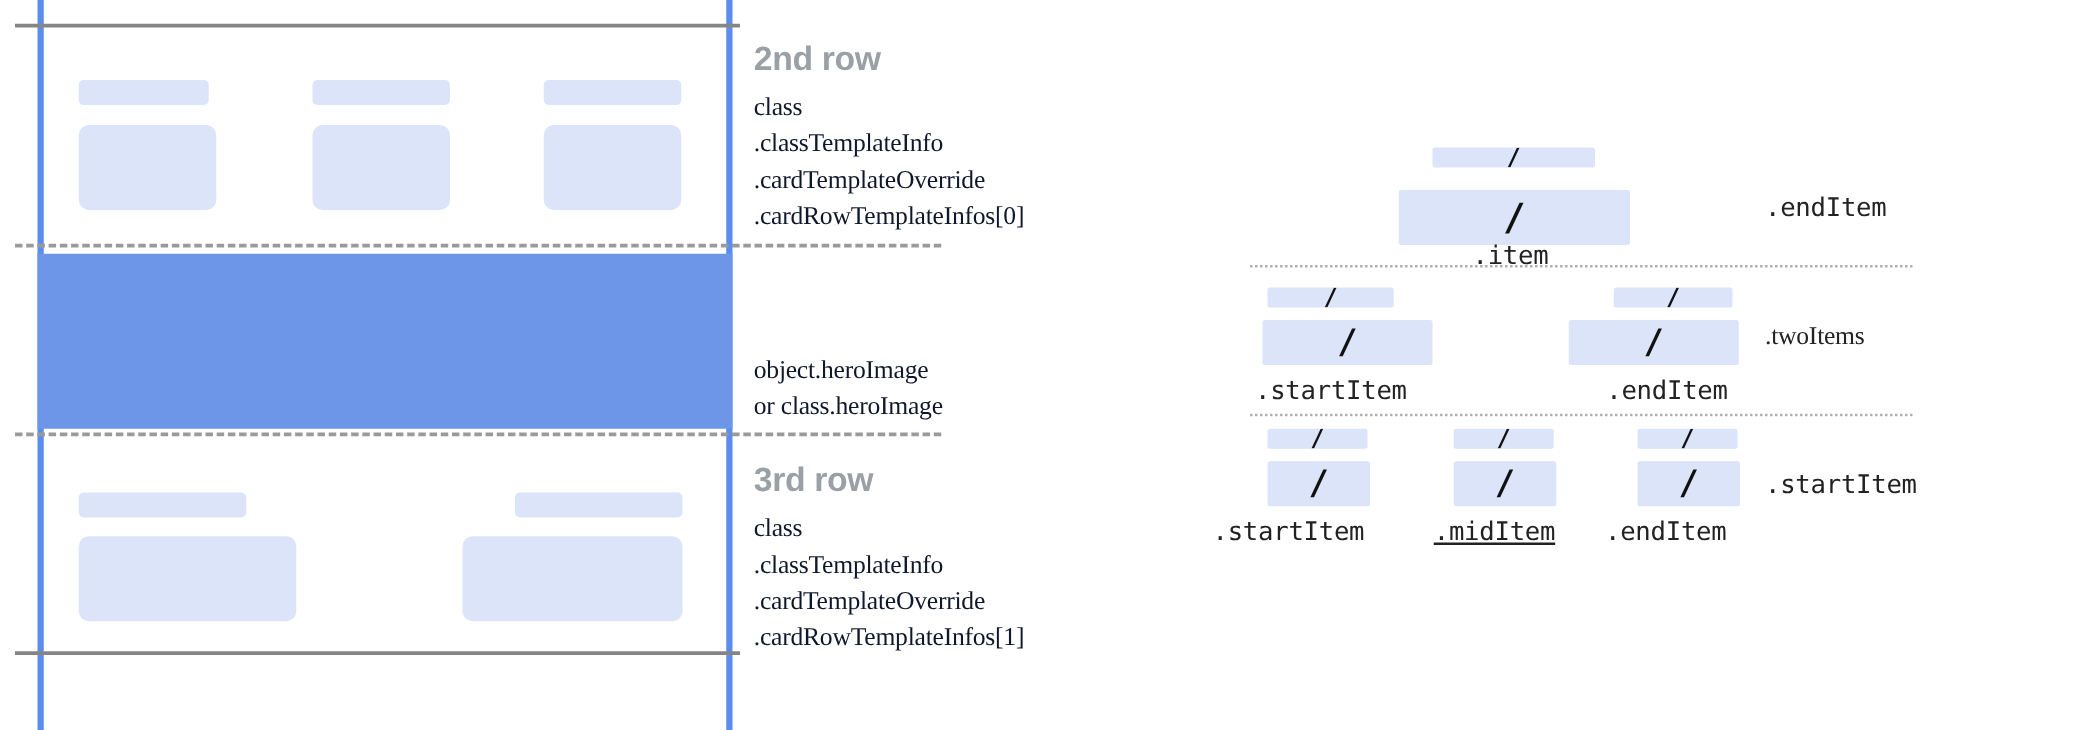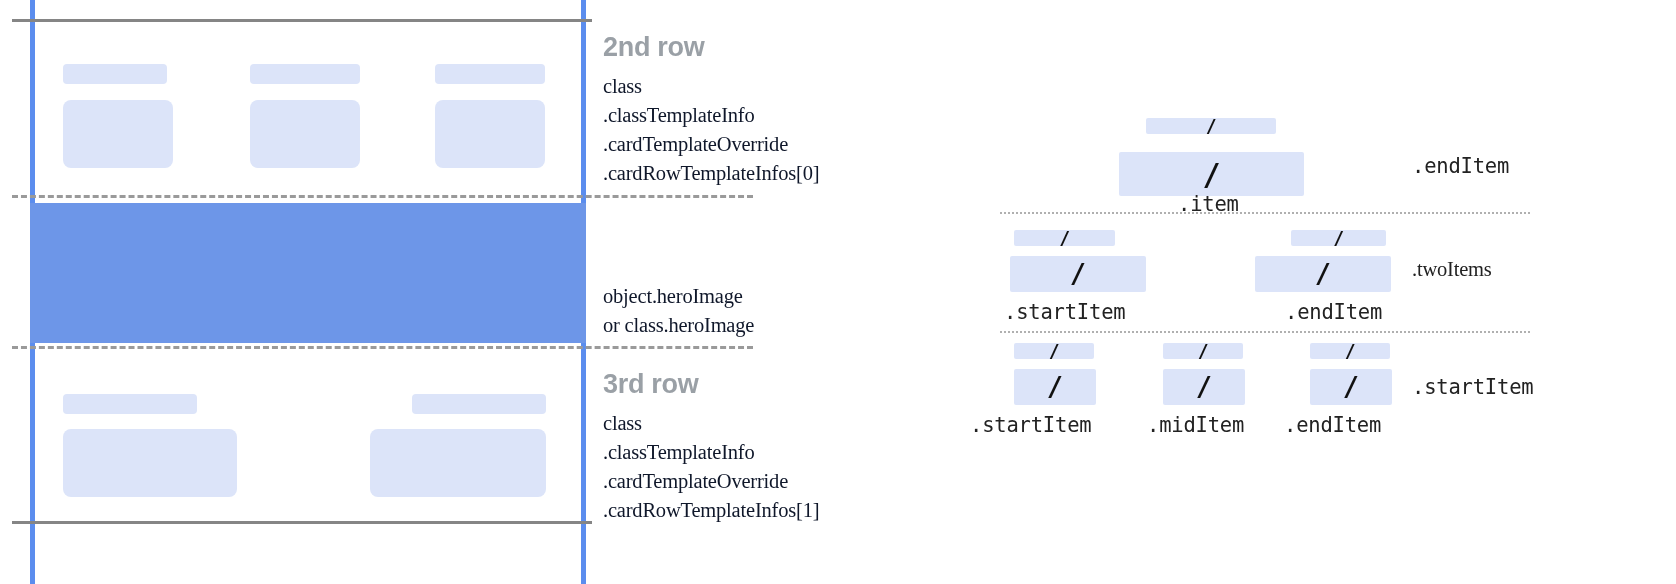--- a/index.html
+++ b/index.html
@@ -234,21 +234,21 @@
         <span class="slash" style="position:relative; top:4px;">/</span>
       </div>
       <div class="item-label" style="left:970px; top:413px;">.startItem</div>
 
       <div class="item-cap" style="left:1163px; top:343px; width:80px; height:16px; font-size:19px;">
         <span class="slash" style="position:relative; top:-1px;">/</span>
       </div>
       <div class="item-body" style="left:1163px; top:369px; width:82px; height:36px; font-size:27px;">
         <span class="slash" style="position:relative; top:4px;">/</span>
       </div>
-      <div class="item-label" style="left:1147px; top:413px;">.midItem</div>
+      <div class="item-label" style="left:1147px; top:413px;text-decoration:underline;">.midItem</div>
 
       <div class="item-cap" style="left:1310px; top:343px; width:80px; height:16px; font-size:19px;">
         <span class="slash" style="position:relative; top:-1px;">/</span>
       </div>
       <div class="item-body" style="left:1310px; top:369px; width:82px; height:36px; font-size:27px;">
         <span class="slash" style="position:relative; top:4px;">/</span>
       </div>
       <div class="item-label" style="left:1284px; top:413px;">.endItem</div>
 
       <div class="group-label" style="left:1412px; top:375px;">.startItem</div>

